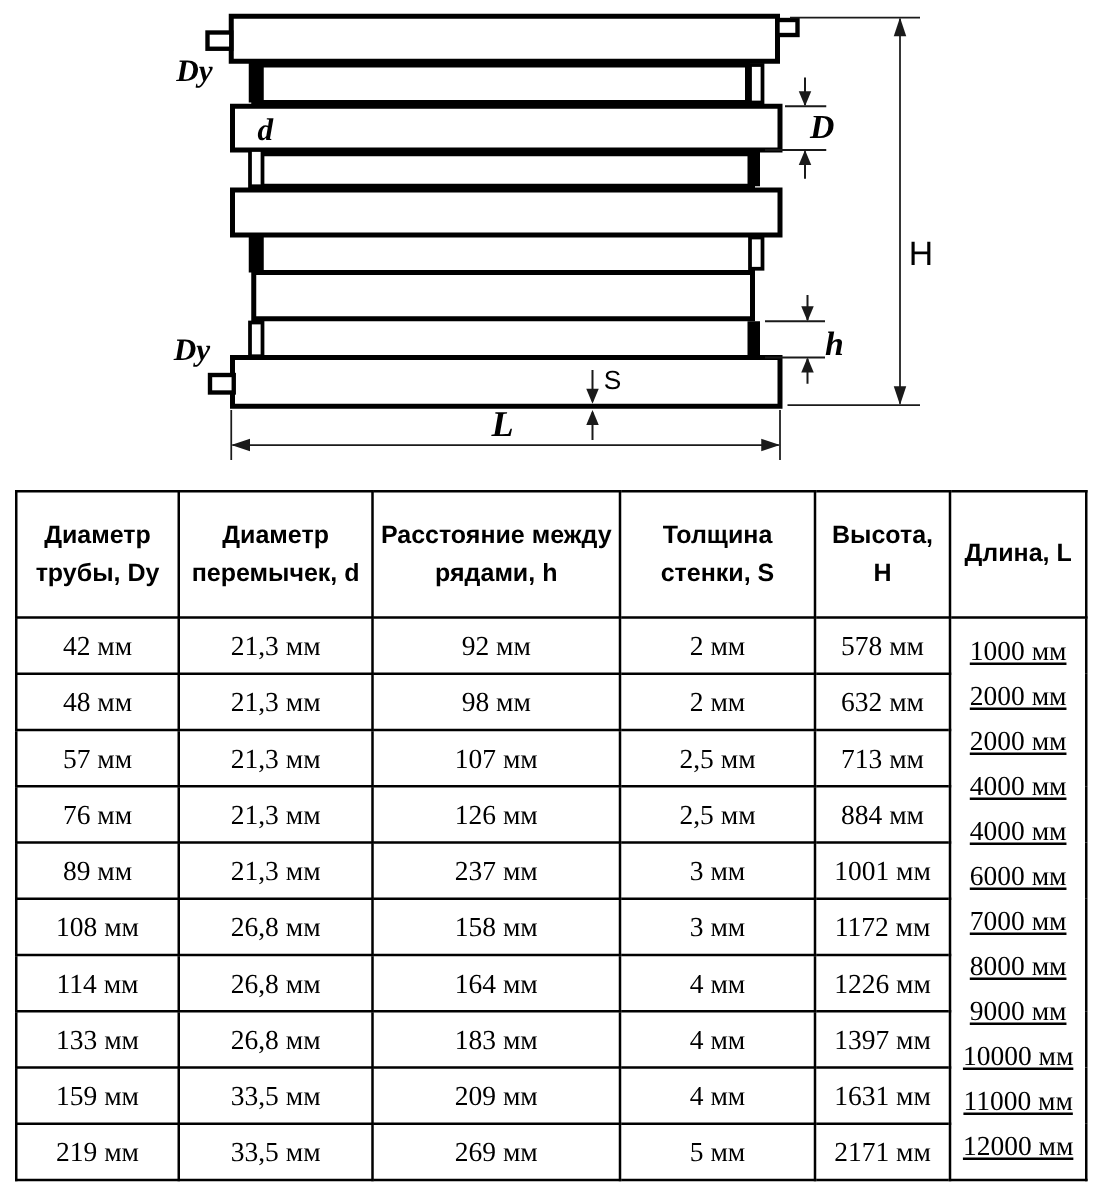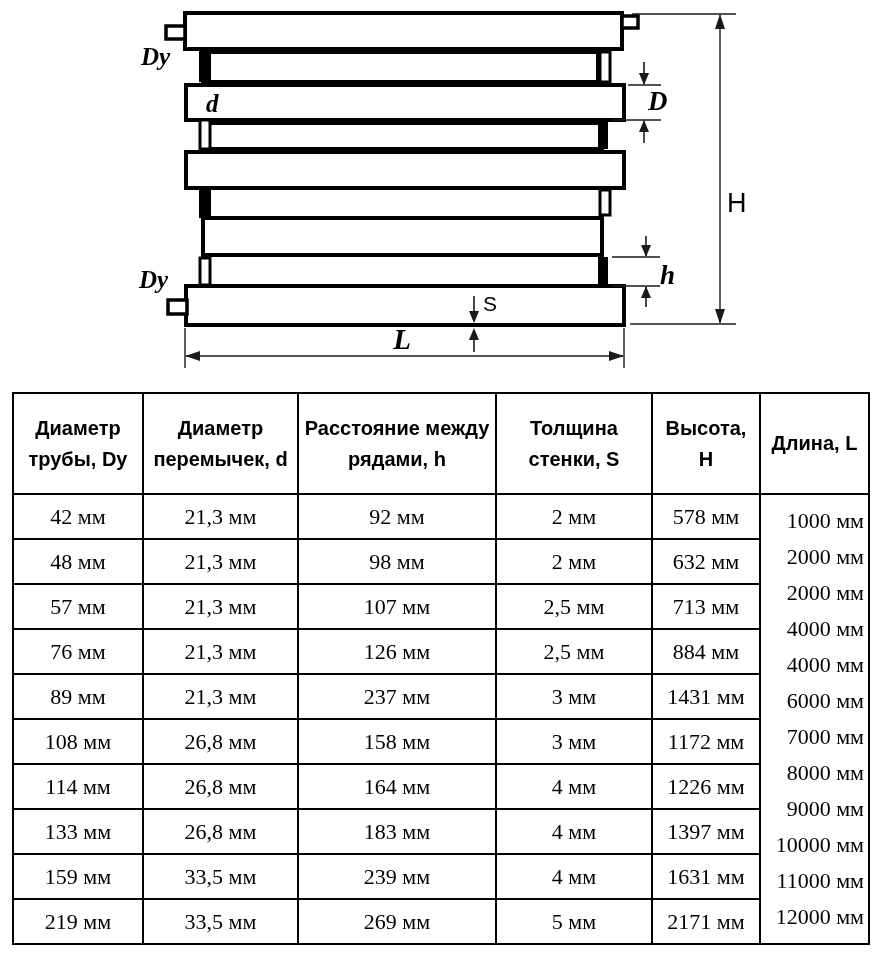--- a/index.html
+++ b/index.html
@@ -10,21 +10,21 @@
   .dim-sans{font-family:"Liberation Sans",sans-serif;font-weight:400;}
 
   table.spec{position:absolute;left:12px;top:392px;border-collapse:collapse;
              table-layout:fixed;width:856px;}
   table.spec th,table.spec td{border:2px solid #000;text-align:center;
              vertical-align:middle;padding:0 4px;overflow:hidden;}
   table.spec th{font-family:"Liberation Sans",sans-serif;font-weight:bold;
              font-size:20px;line-height:31px;height:99px;}
   table.spec td{font-family:"Liberation Serif",serif;font-size:22px;height:43px;}
   td.len-cell{vertical-align:middle;}
-  .len-line{line-height:36px;font-family:"Liberation Serif",serif;font-size:22px;text-align:right;}
+  .len-line{line-height:36px;font-family:"Liberation Serif",serif;font-size:22px;text-align:center;text-decoration:underline;}
 </style>
 </head>
 <body>
 
 <div id="page">
 
   <svg id="drawing" width="888" height="390" viewBox="0 0 888 390">
 
     <g fill="#fff" stroke="#000" stroke-width="4">
       <rect x="185" y="13" width="437" height="36"></rect>
@@ -165,21 +165,21 @@
         <td>21,3 мм</td>
         <td>126 мм</td>
         <td>2,5 мм</td>
         <td>884 мм</td>
       </tr>
       <tr>
         <td>89 мм</td>
         <td>21,3 мм</td>
         <td>237 мм</td>
         <td>3 мм</td>
-        <td>1431 мм</td>
+        <td>1001 мм</td>
       </tr>
       <tr>
         <td>108 мм</td>
         <td>26,8 мм</td>
         <td>158 мм</td>
         <td>3 мм</td>
         <td>1172 мм</td>
       </tr>
       <tr>
         <td>114 мм</td>
@@ -191,21 +191,21 @@
       <tr>
         <td>133 мм</td>
         <td>26,8 мм</td>
         <td>183 мм</td>
         <td>4 мм</td>
         <td>1397 мм</td>
       </tr>
       <tr>
         <td>159 мм</td>
         <td>33,5 мм</td>
-        <td>239 мм</td>
+        <td>209 мм</td>
         <td>4 мм</td>
         <td>1631 мм</td>
       </tr>
       <tr>
         <td>219 мм</td>
         <td>33,5 мм</td>
         <td>269 мм</td>
         <td>5 мм</td>
         <td>2171 мм</td>
       </tr>

